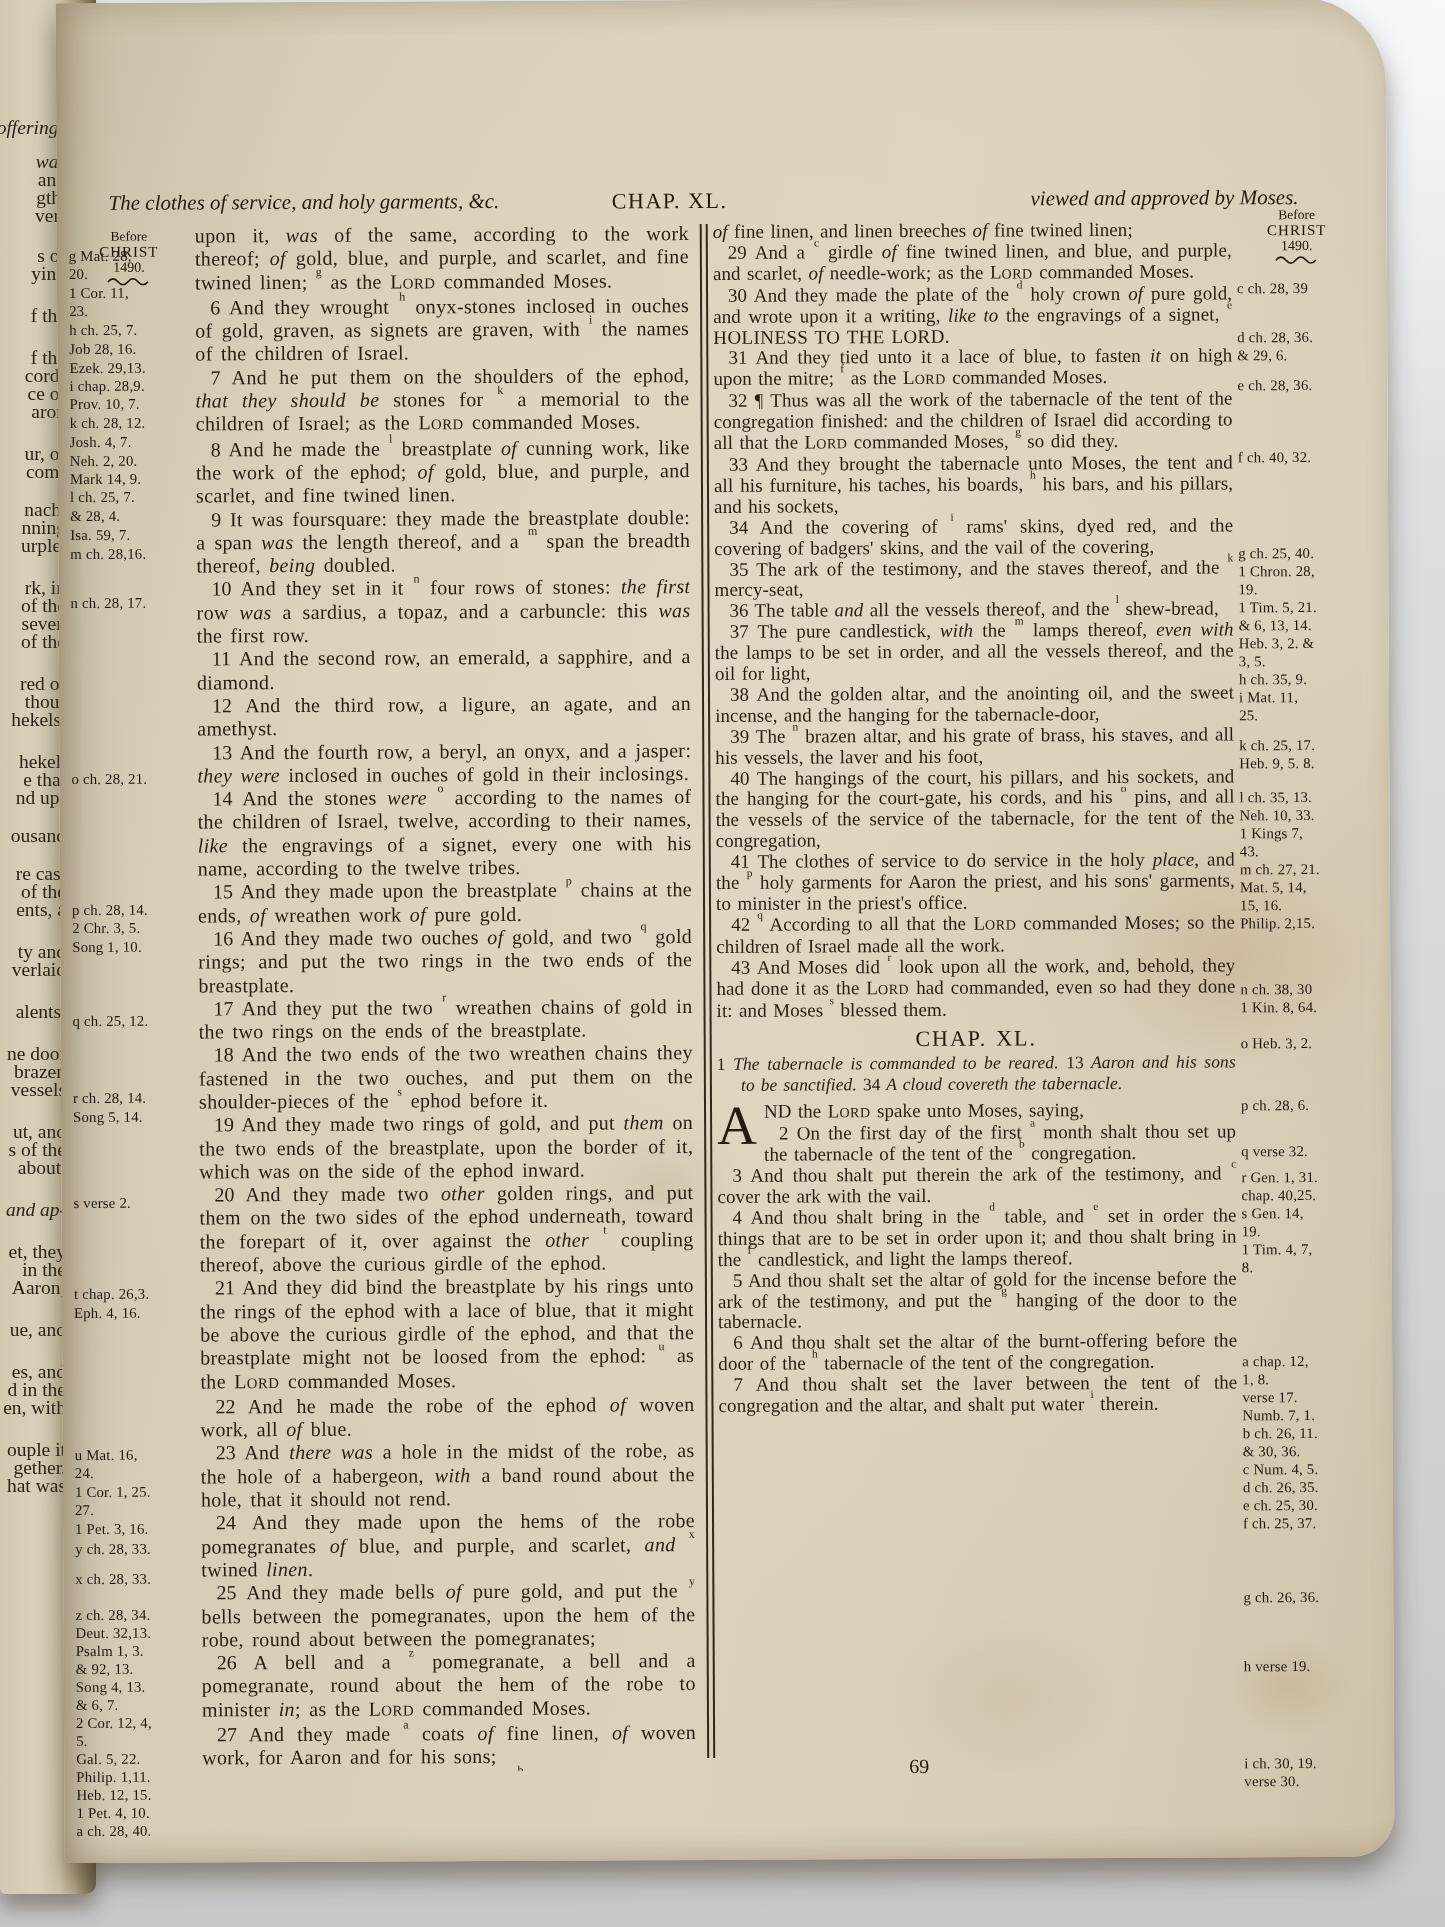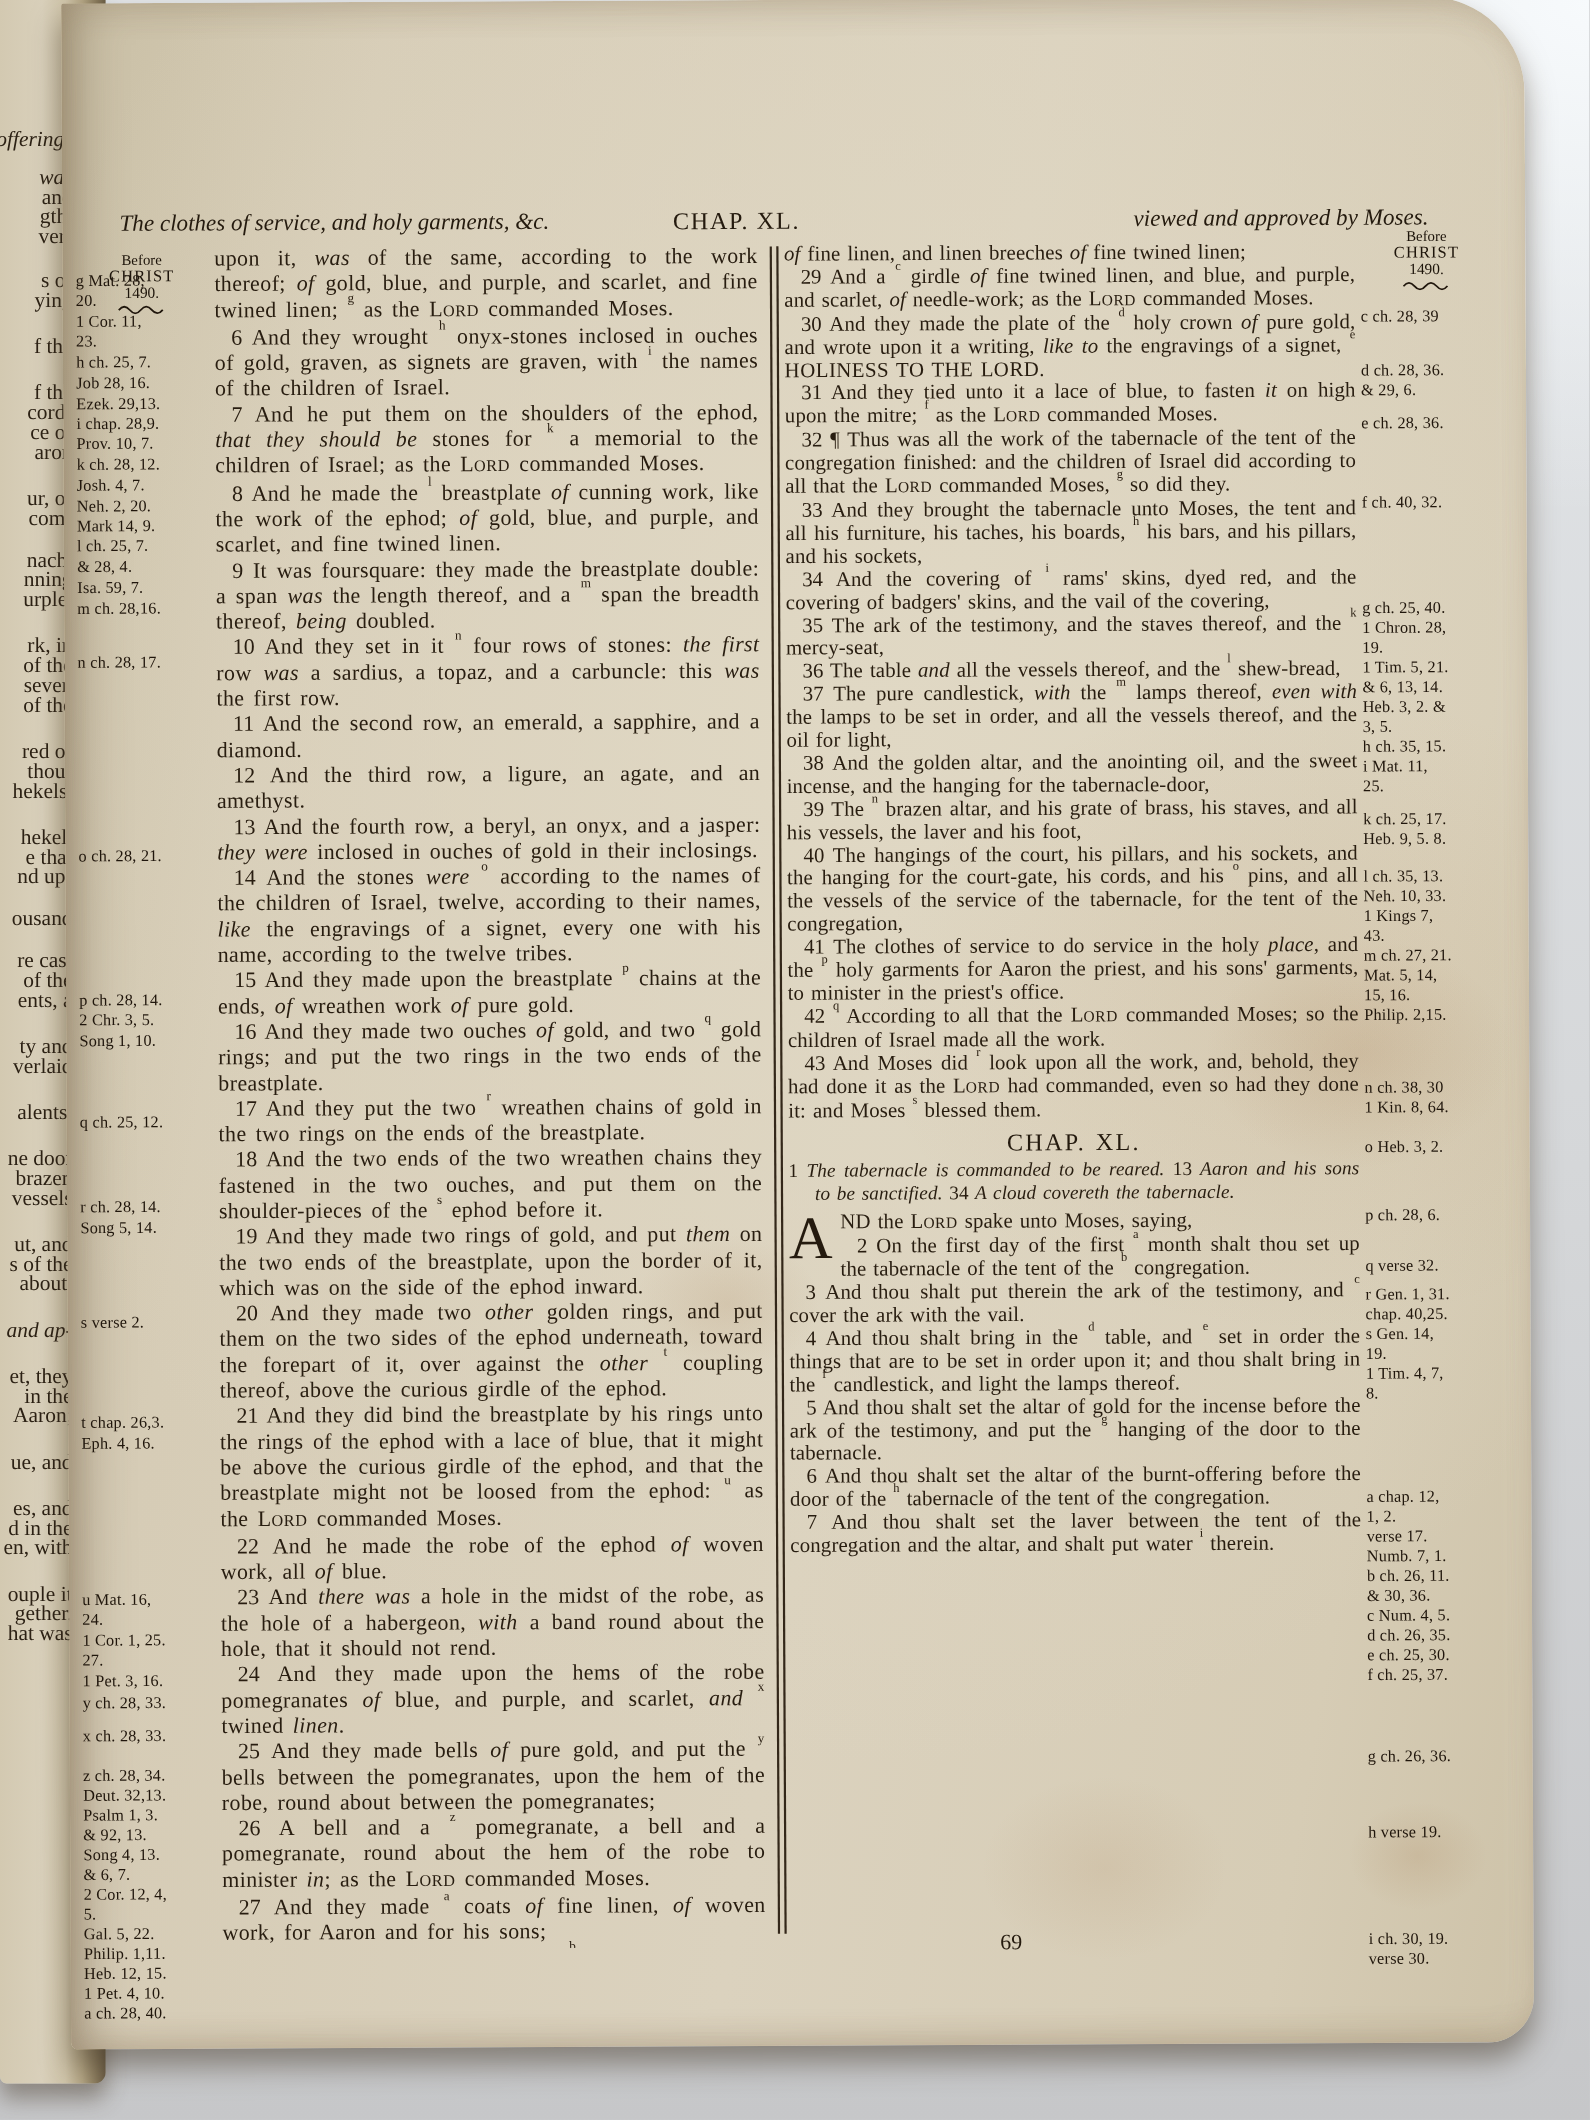--- a/index.html
+++ b/index.html
@@ -281,21 +281,21 @@
         <div class="mref" style="top: 350px;">&amp; 29, 6.</div>
         <div class="mref" style="top: 380px;">e ch. 28, 36.</div>
         <div class="mref" style="top: 452px;">f ch. 40, 32.</div>
         <div class="mref" style="top: 548px;">g ch. 25, 40.</div>
         <div class="mref" style="top: 566px;">1 Chron. 28,</div>
         <div class="mref" style="top: 584px;">19.</div>
         <div class="mref" style="top: 602px;">1 Tim. 5, 21.</div>
         <div class="mref" style="top: 620px;">&amp; 6, 13, 14.</div>
         <div class="mref" style="top: 638px;">Heb. 3, 2. &amp;</div>
         <div class="mref" style="top: 656px;">3, 5.</div>
-        <div class="mref" style="top: 674px;">h ch. 35, 15.</div>
+        <div class="mref" style="top: 674px;">h ch. 35, 9.</div>
         <div class="mref" style="top: 692px;">i Mat. 11,</div>
         <div class="mref" style="top: 710px;">25.</div>
         <div class="mref" style="top: 740px;">k ch. 25, 17.</div>
         <div class="mref" style="top: 758px;">Heb. 9, 5. 8.</div>
         <div class="mref" style="top: 792px;">l ch. 35, 13.</div>
         <div class="mref" style="top: 810px;">Neh. 10, 33.</div>
         <div class="mref" style="top: 828px;">1 Kings 7,</div>
         <div class="mref" style="top: 846px;">43.</div>
         <div class="mref" style="top: 864px;">m ch. 27, 21.</div>
         <div class="mref" style="top: 882px;">Mat. 5, 14,</div>
@@ -306,21 +306,21 @@
         <div class="mref" style="top: 1038px;">o Heb. 3, 2.</div>
         <div class="mref" style="top: 1100px;">p ch. 28, 6.</div>
         <div class="mref" style="top: 1146px;">q verse 32.</div>
         <div class="mref" style="top: 1172px;">r Gen. 1, 31.</div>
         <div class="mref" style="top: 1190px;">chap. 40,25.</div>
         <div class="mref" style="top: 1208px;">s Gen. 14,</div>
         <div class="mref" style="top: 1226px;">19.</div>
         <div class="mref" style="top: 1244px;">1 Tim. 4, 7,</div>
         <div class="mref" style="top: 1262px;">8.</div>
         <div class="mref" style="top: 1356px;">a chap. 12,</div>
-        <div class="mref" style="top: 1374px;">1, 2.</div>
+        <div class="mref" style="top: 1374px;">1, 8.</div>
         <div class="mref" style="top: 1392px;">verse 17.</div>
         <div class="mref" style="top: 1410px;">Numb. 7, 1.</div>
         <div class="mref" style="top: 1428px;">b ch. 26, 11.</div>
         <div class="mref" style="top: 1446px;">&amp; 30, 36.</div>
         <div class="mref" style="top: 1464px;">c Num. 4, 5.</div>
         <div class="mref" style="top: 1482px;">d ch. 26, 35.</div>
         <div class="mref" style="top: 1500px;">e ch. 25, 30.</div>
         <div class="mref" style="top: 1518px;">f ch. 25, 37.</div>
         <div class="mref" style="top: 1592px;">g ch. 26, 36.</div>
         <div class="mref" style="top: 1661px;">h verse 19.</div>

